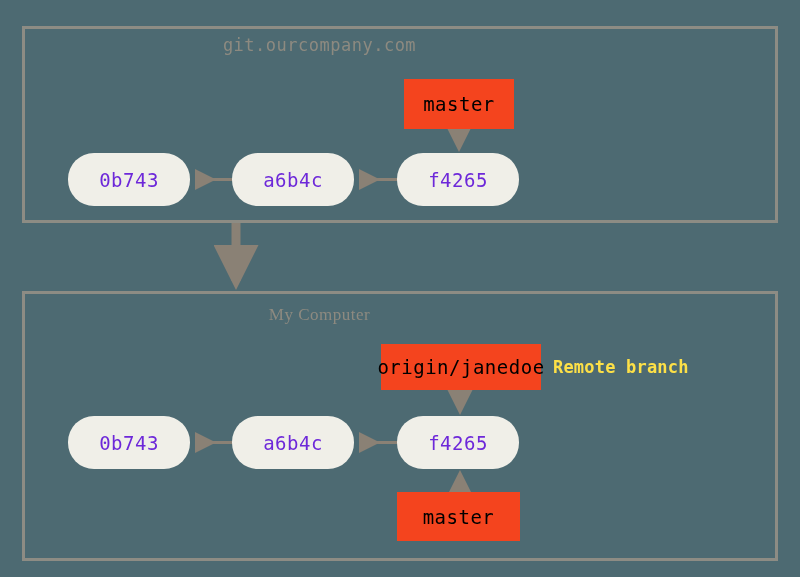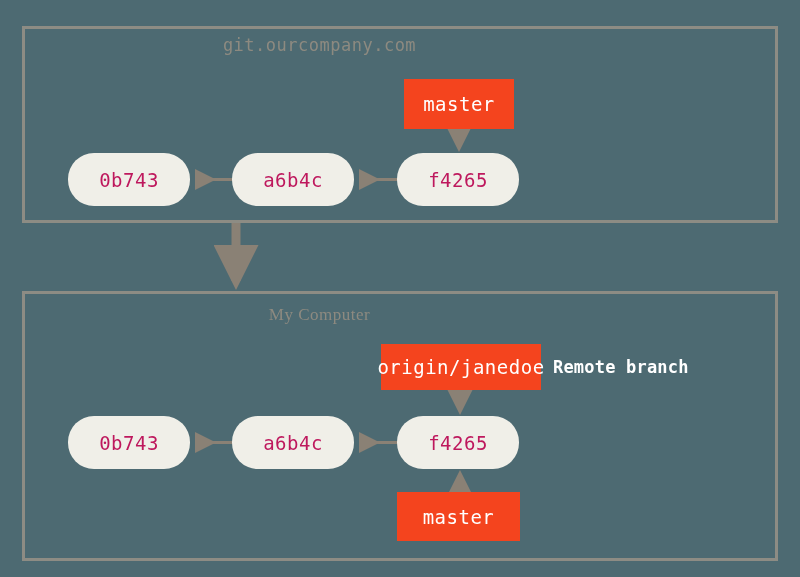--- a/index.html
+++ b/index.html
@@ -52,21 +52,21 @@
   
   .commit {
     position: absolute;
     width: 122px;
     height: 53px;
     background: #f0efe8;
     border-radius: 26px;
     display: flex;
     align-items: center;
     justify-content: center;
-    color: #be185d;
+    color: #6d28d9;
     font-family: "DejaVu Sans Mono", "Liberation Mono", monospace;
     font-size: 19px;
     letter-spacing: 0.5px;
     box-sizing: border-box;
   }
 
   
   #commit-r-0b743 { left: 68px;  top: 153px; }
   #commit-r-a6b4c { left: 232px; top: 153px; }
   #commit-r-f4265 { left: 397px; top: 153px; }
@@ -75,35 +75,35 @@
   #commit-l-a6b4c { left: 232px; top: 416px; }
   #commit-l-f4265 { left: 397px; top: 416px; }
 
   
   .branch {
     position: absolute;
     background: #f4441e;
     display: flex;
     align-items: center;
     justify-content: center;
-    color: #ffffff;
+    color: #000000;
     font-family: "DejaVu Sans Mono", "Liberation Mono", monospace;
     font-size: 19px;
     letter-spacing: 0.5px;
     box-sizing: border-box;
     white-space: nowrap;
   }
   #branch-remote-master { left: 404px; top: 79px;  width: 110px; height: 50px; }
   #branch-origin-master { left: 381px; top: 344px; width: 160px; height: 46px; }
   #branch-local-master  { left: 397px; top: 492px; width: 123px; height: 49px; }
 
   
   .annotation {
     position: absolute;
-    color: #ffffff;
+    color: #fde047;
     font-family: "DejaVu Sans Mono", "Liberation Mono", monospace;
     font-size: 17px;
     font-weight: bold;
     letter-spacing: 0.2px;
     white-space: nowrap;
   }
   #label-remote-branch { left: 553px; top: 357px; }
   #label-local-branch  { left: 533px; top: 507px; }
 
   

